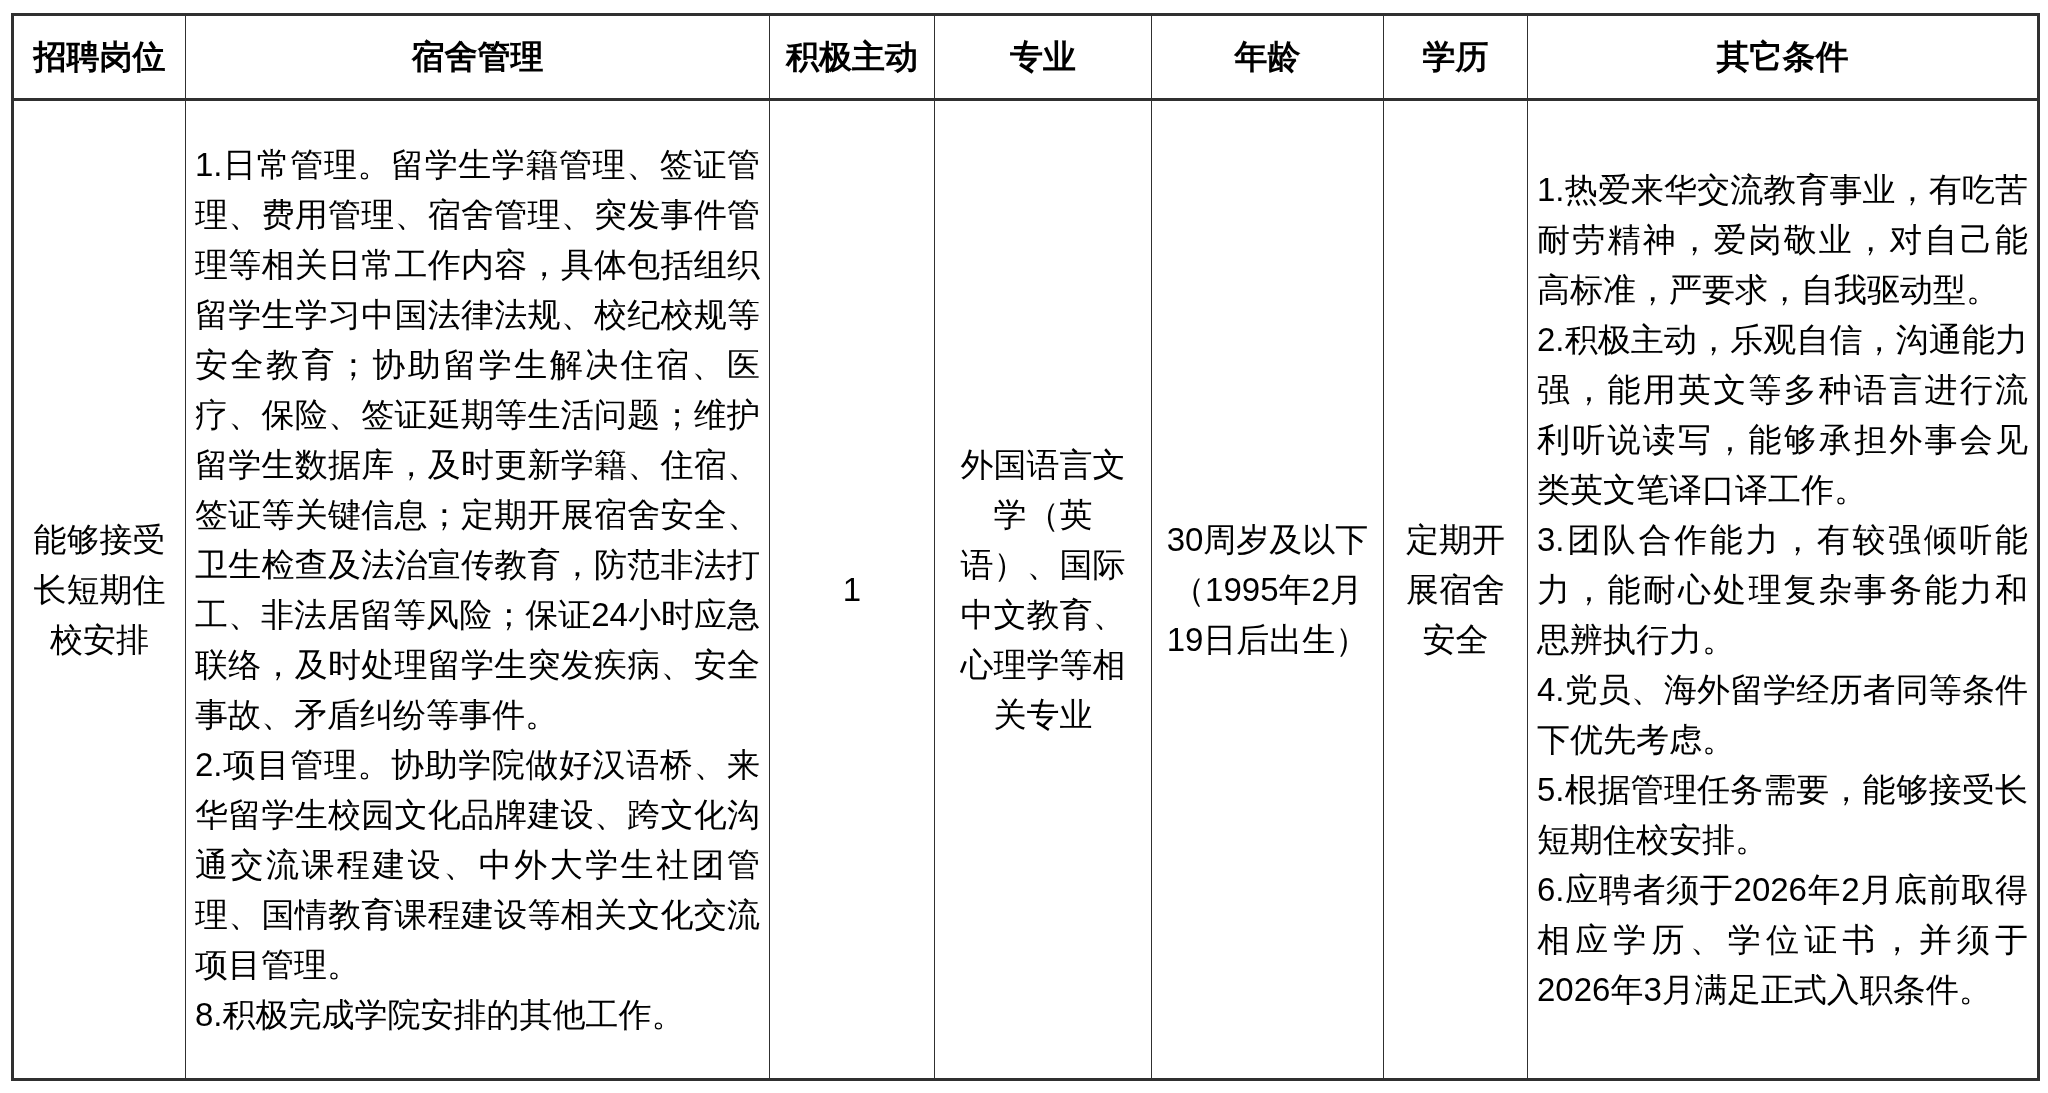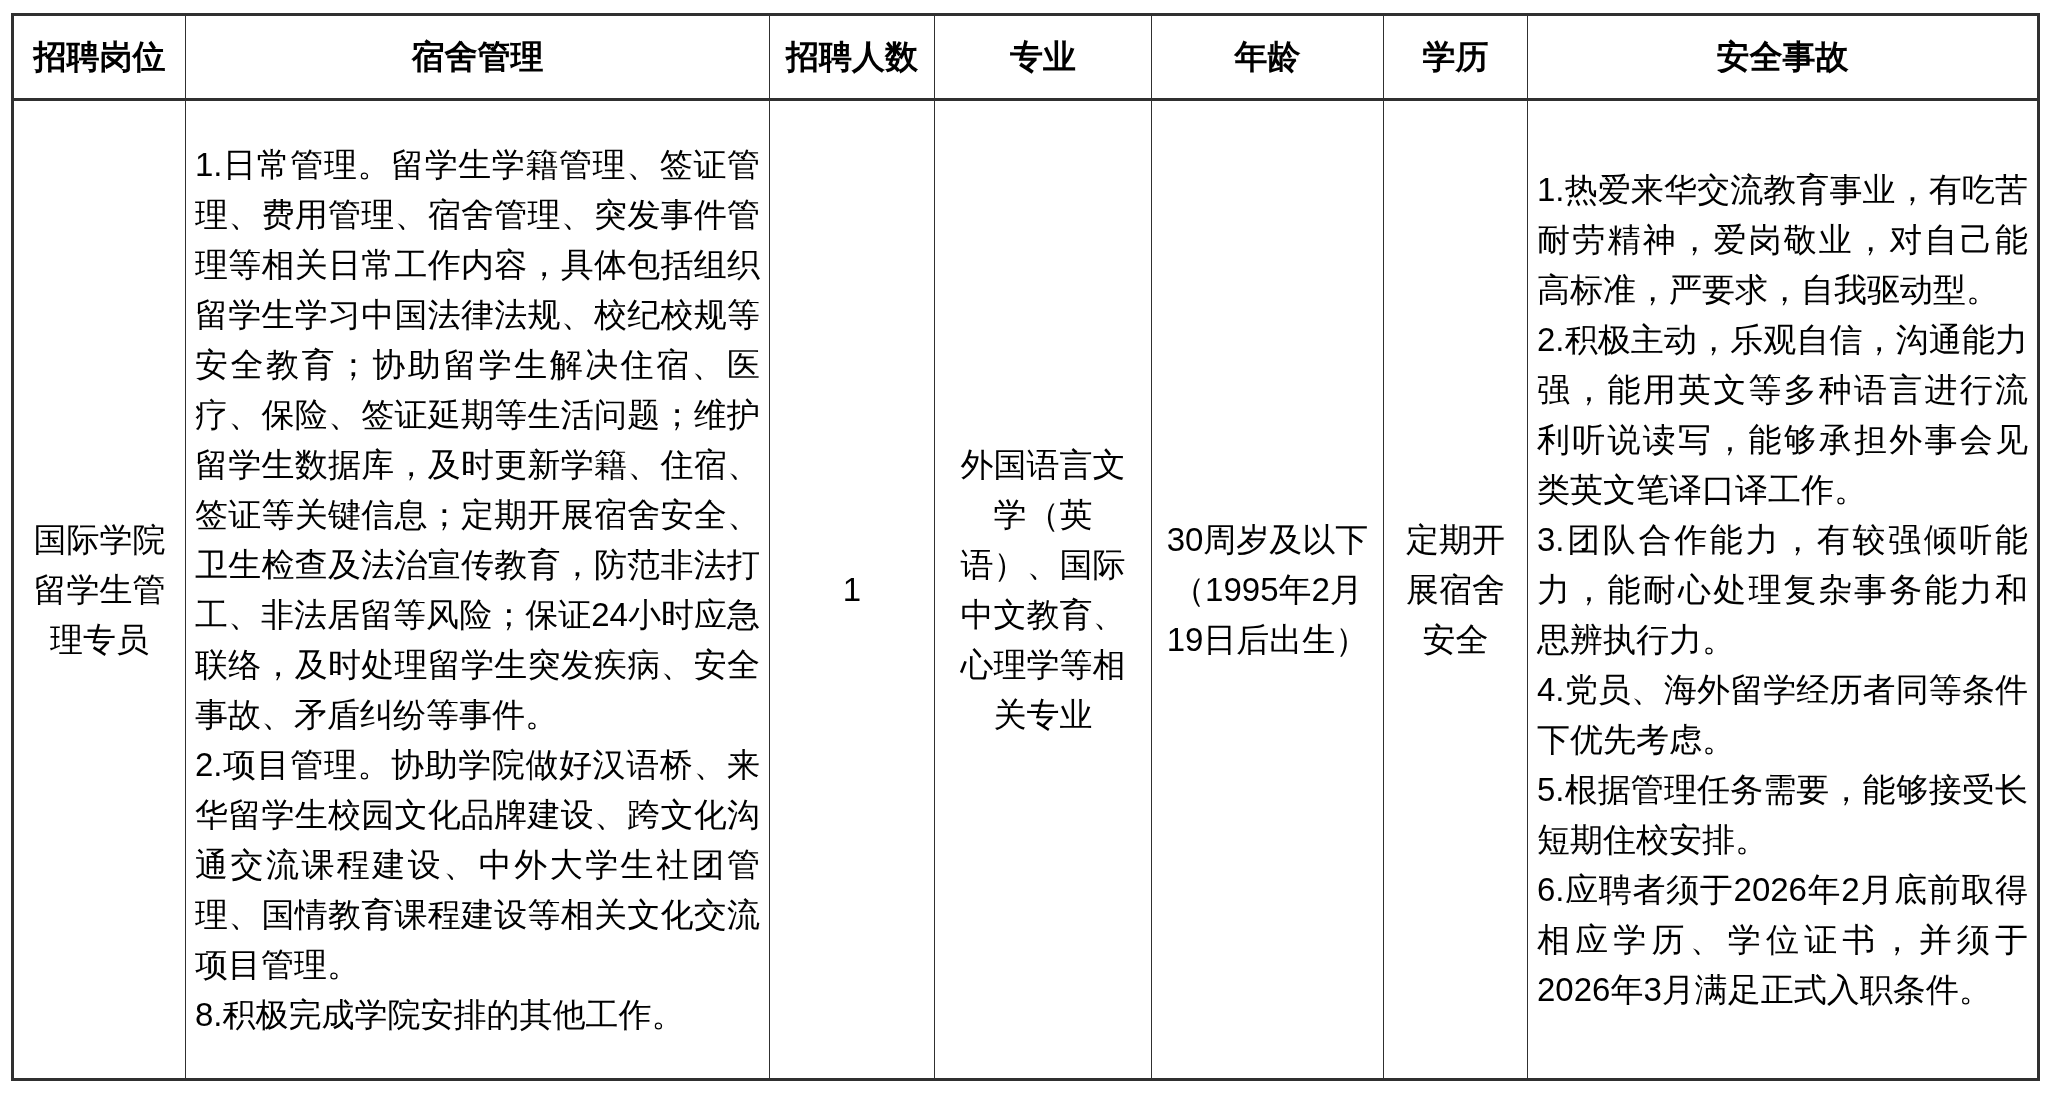--- a/index.html
+++ b/index.html
@@ -62,30 +62,30 @@
       <col style="width:165px">
       <col style="width:217px">
       <col style="width:232px">
       <col style="width:144px">
       <col style="width:511px">
     </colgroup>
     <thead>
       <tr>
         <th>招聘岗位</th>
         <th>宿舍管理</th>
-        <th>招聘人数</th>
+        <th>积极主动</th>
         <th>专业</th>
         <th>年龄</th>
         <th>学历</th>
-        <th>安全事故</th>
+        <th>其它条件</th>
       </tr>
     </thead>
     <tbody>
       <tr>
-        <td class="c-center">国际学院留学生管理专员</td>
+        <td class="c-center">能够接受长短期住校安排</td>
         <td class="c-flow">1.日常管理。留学生学籍管理、签证管理、费用管理、宿舍管理、突发事件管理等相关日常工作内容，具体包括组织留学生学习中国法律法规、校纪校规等安全教育；协助留学生解决住宿、医疗、保险、签证延期等生活问题；维护留学生数据库，及时更新学籍、住宿、签证等关键信息；定期开展宿舍安全、卫生检查及法治宣传教育，防范非法打工、非法居留等风险；保证24小时应急联络，及时处理留学生突发疾病、安全事故、矛盾纠纷等事件。
 2.项目管理。协助学院做好汉语桥、来华留学生校园文化品牌建设、跨文化沟通交流课程建设、中外大学生社团管理、国情教育课程建设等相关文化交流项目管理。
 8.积极完成学院安排的其他工作。</td>
         <td class="c-center">1</td>
         <td class="c-center">外国语言文学（英语）、国际中文教育、心理学等相关专业</td>
         <td class="c-center">30周岁及以下（1995年2月19日后出生）</td>
         <td class="c-center">定期开展宿舍安全</td>
         <td class="c-flow">1.热爱来华交流教育事业，有吃苦耐劳精神，爱岗敬业，对自己能高标准，严要求，自我驱动型。
 2.积极主动，乐观自信，沟通能力强，能用英文等多种语言进行流利听说读写，能够承担外事会见类英文笔译口译工作。
 3.团队合作能力，有较强倾听能力，能耐心处理复杂事务能力和思辨执行力。

